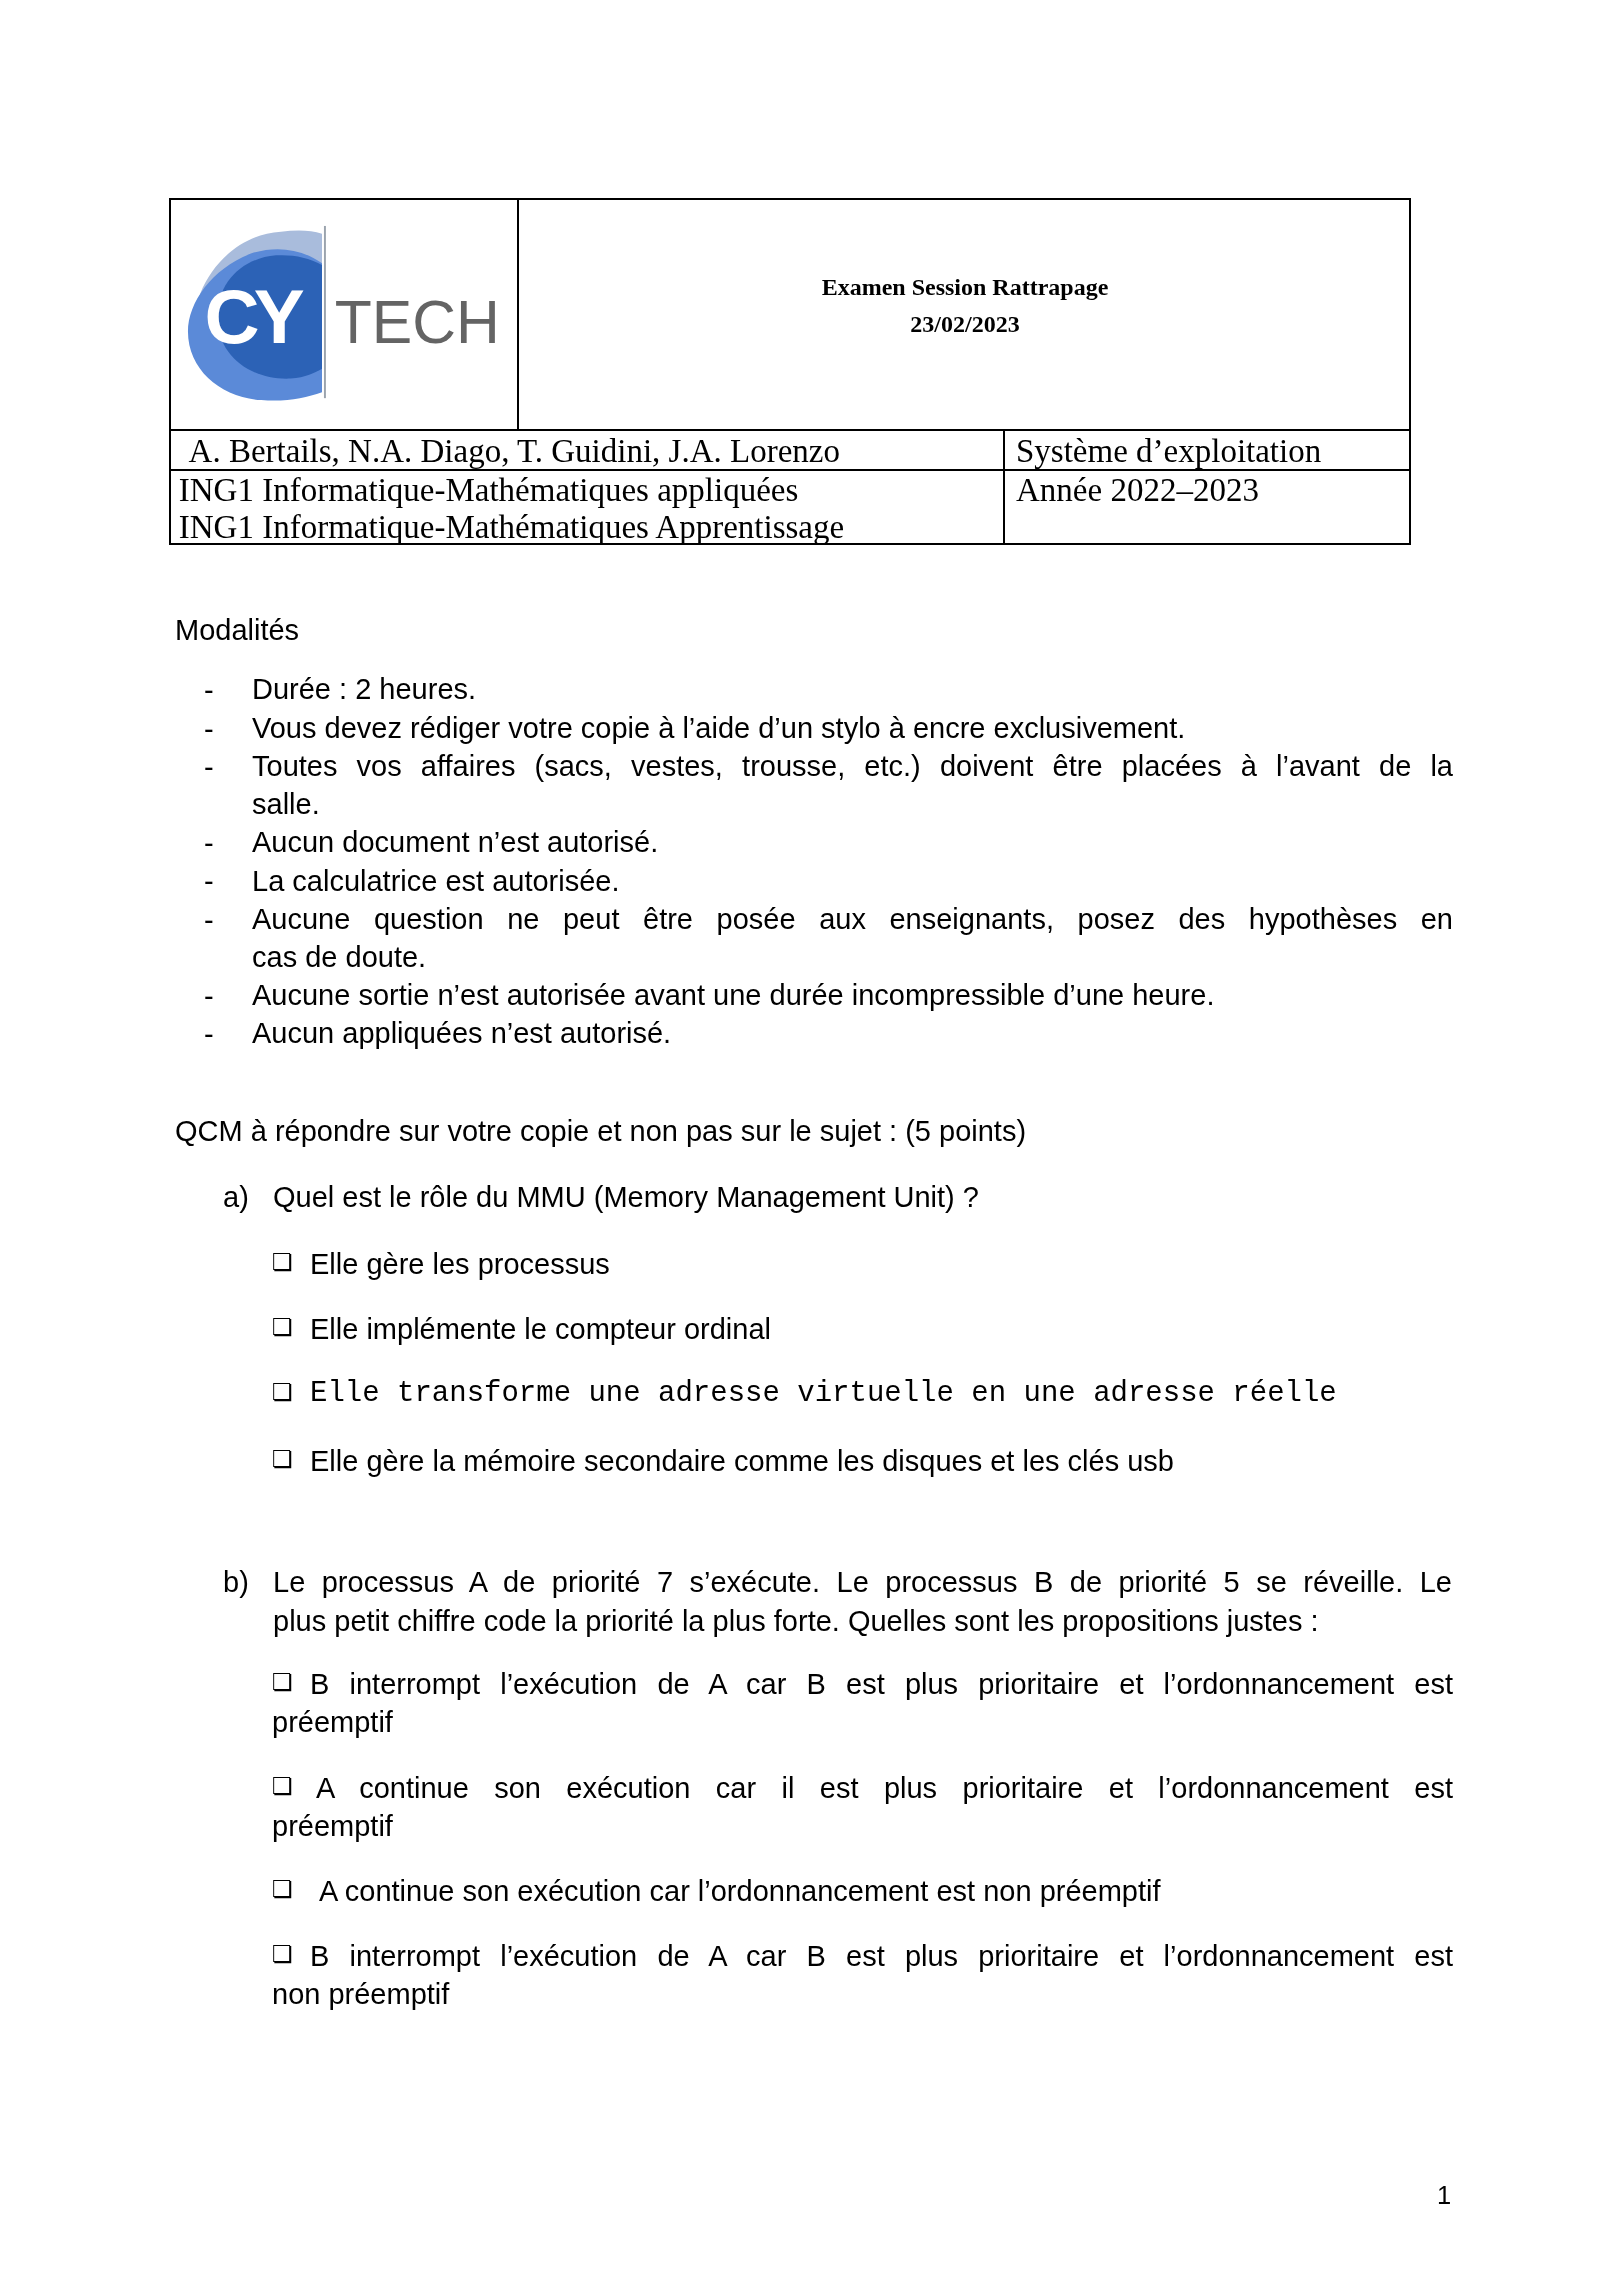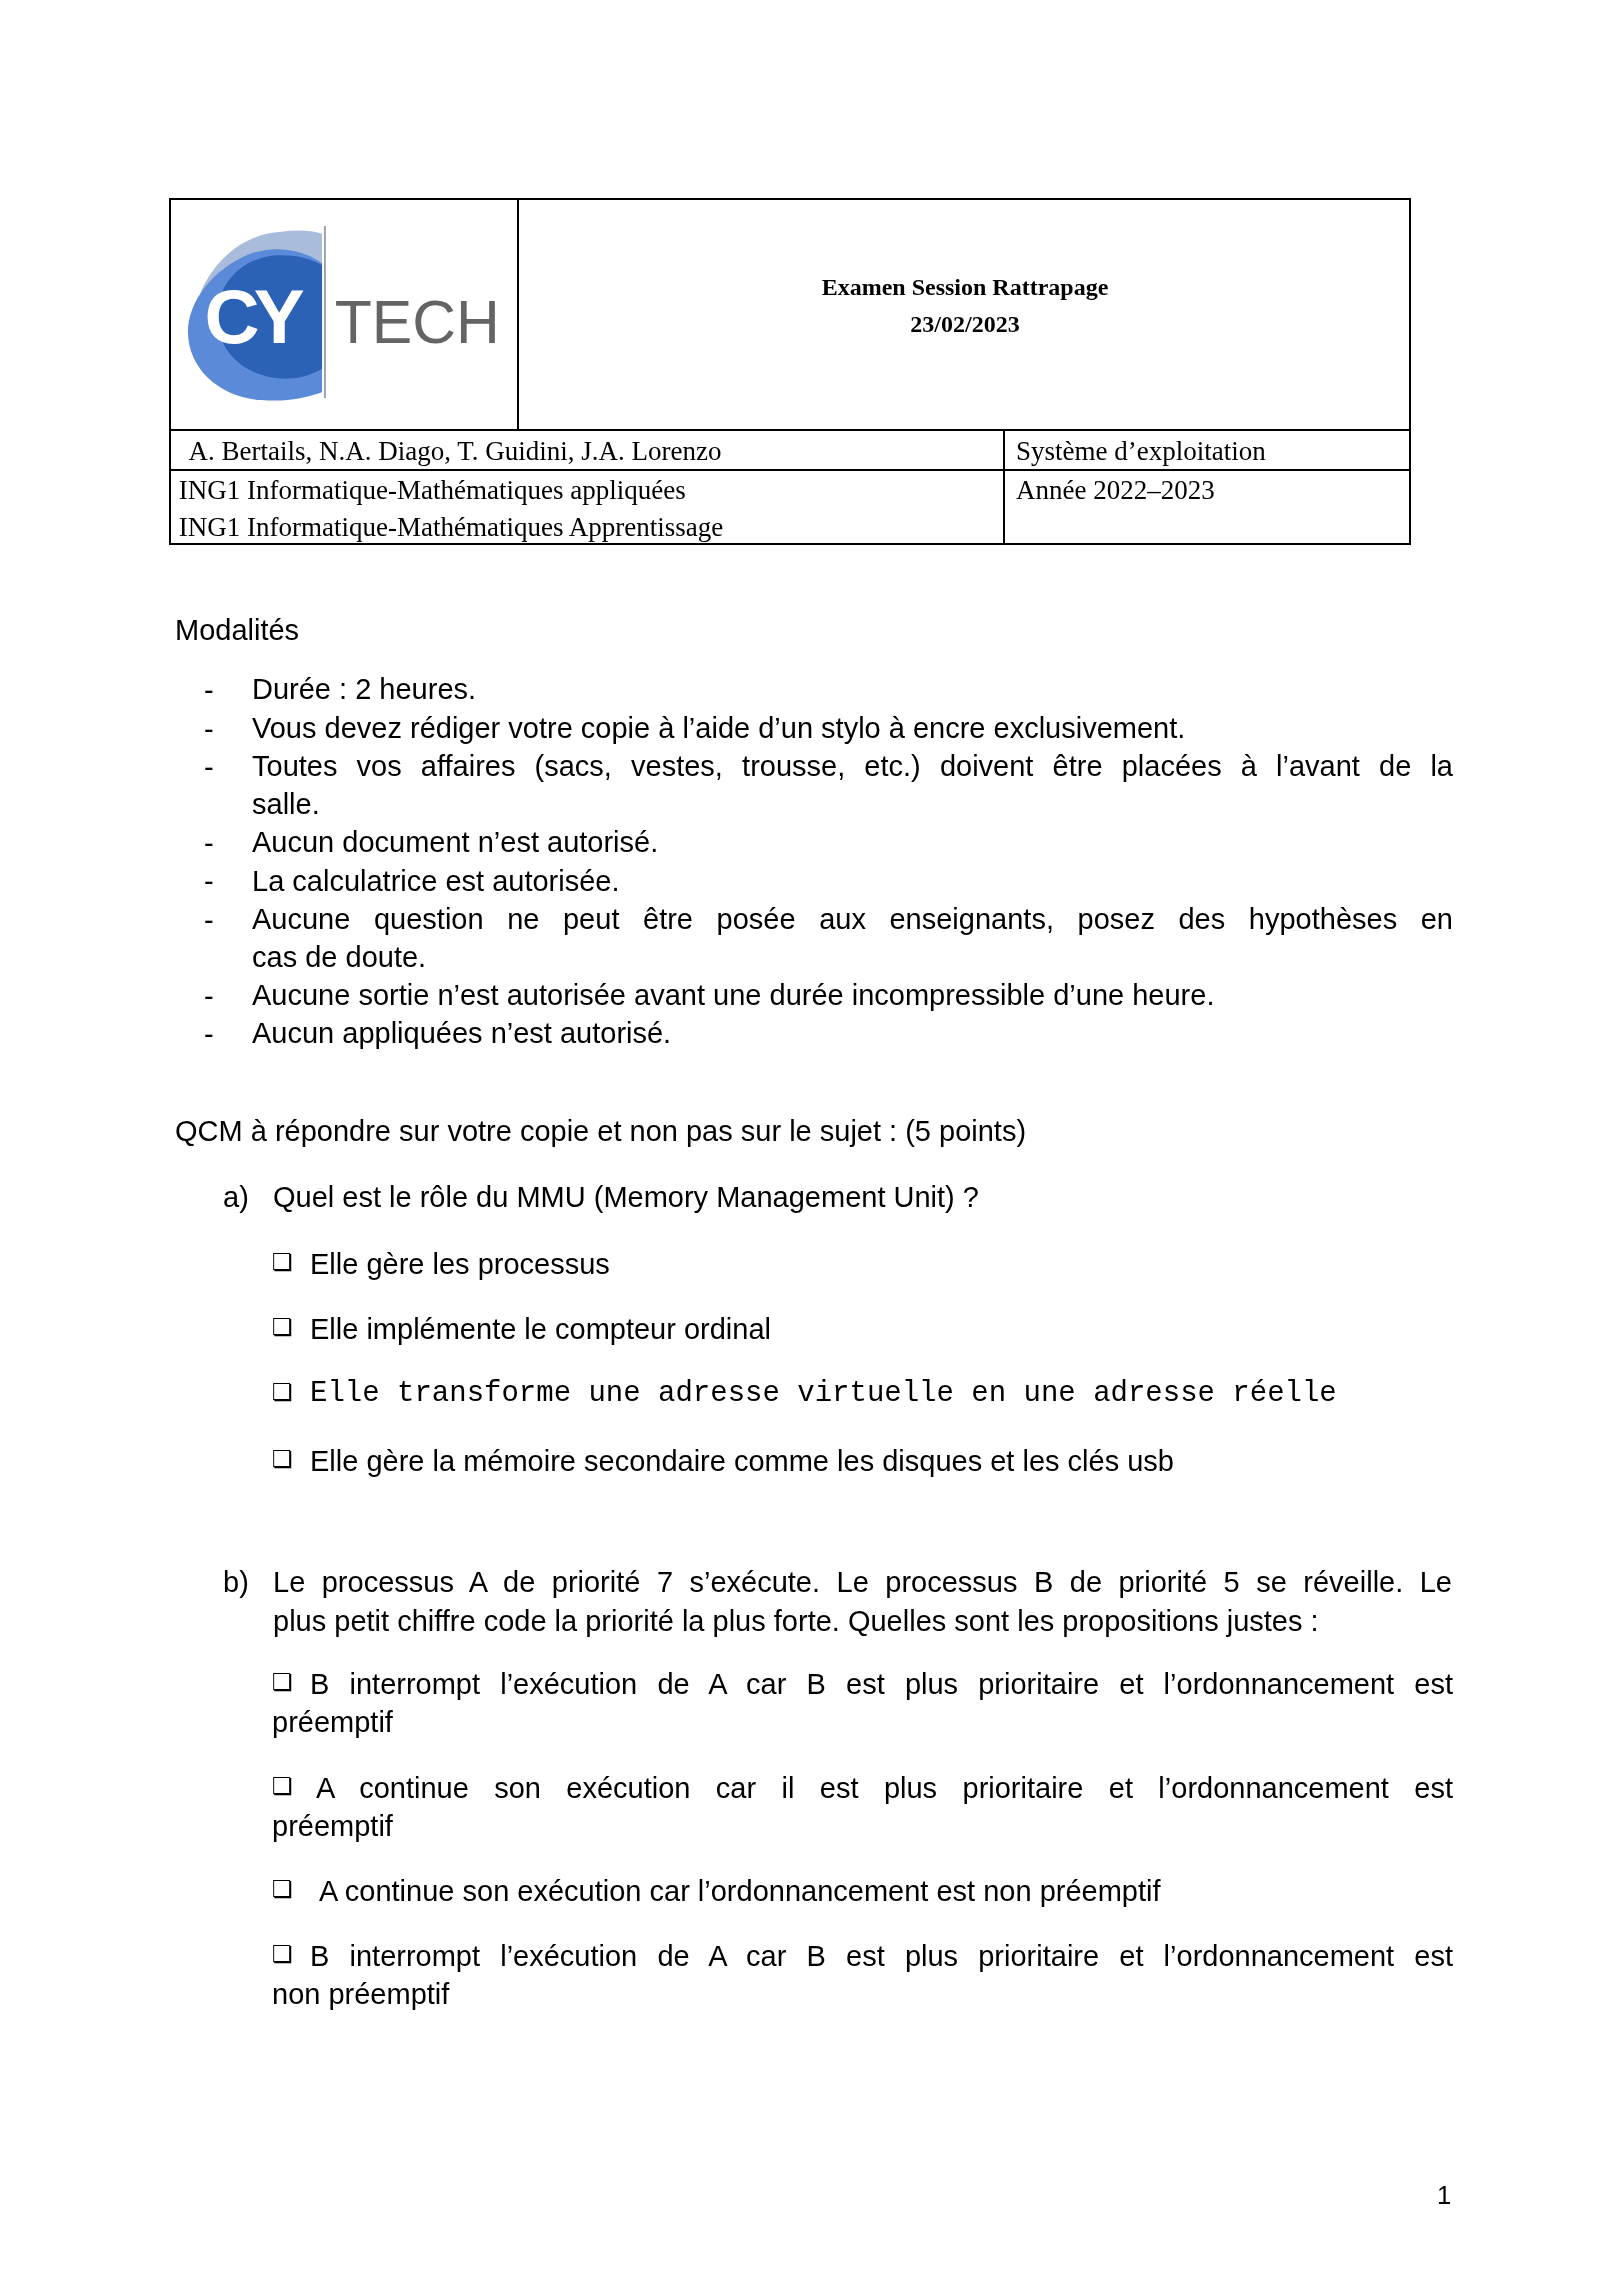--- a/index.html
+++ b/index.html
@@ -5,21 +5,21 @@
   html, body { margin:0; padding:0; background:#fff; }
   body { width:1621px; height:2293px; position:relative; overflow:hidden; color:#000; }
   .serif { font-family: "Liberation Serif", "DejaVu Serif", serif; }
   .sans { font-family: "Liberation Sans", "DejaVu Sans", sans-serif; }
   .abs { position:absolute; white-space:nowrap; }
 
   
   .hdr { position:absolute; left:169px; top:198px; width:1242px; height:347px; border:2px solid #000; box-sizing:border-box; }
   .hdr .vline { position:absolute; background:#000; width:1.5px; }
   .hdr .hline { position:absolute; background:#000; height:1.5px; }
-  .hdr .cell-text { position:absolute; font-size:27px; line-height:36px; white-space:nowrap; }
+  .hdr .cell-text { position:absolute; font-size:33px; line-height:36px; white-space:nowrap; }
   .title-block { position:absolute; left:348px; top:69px; width:892px; text-align:center; font-weight:bold; font-size:24px; line-height:37px; }
 
   .logo { position:absolute; left:11.8px; top:23.5px; width:323px; height:181px; }
 
   
   .h { font-weight:normal; font-size:29px; }
   .line { font-size:29px; line-height:38px; }
   .just { text-align:justify; text-align-last:justify; width:1201px; }
   .dash { font-size:29px; }
   .box { font-family: "DejaVu Sans", sans-serif; font-size:23.5px; }

